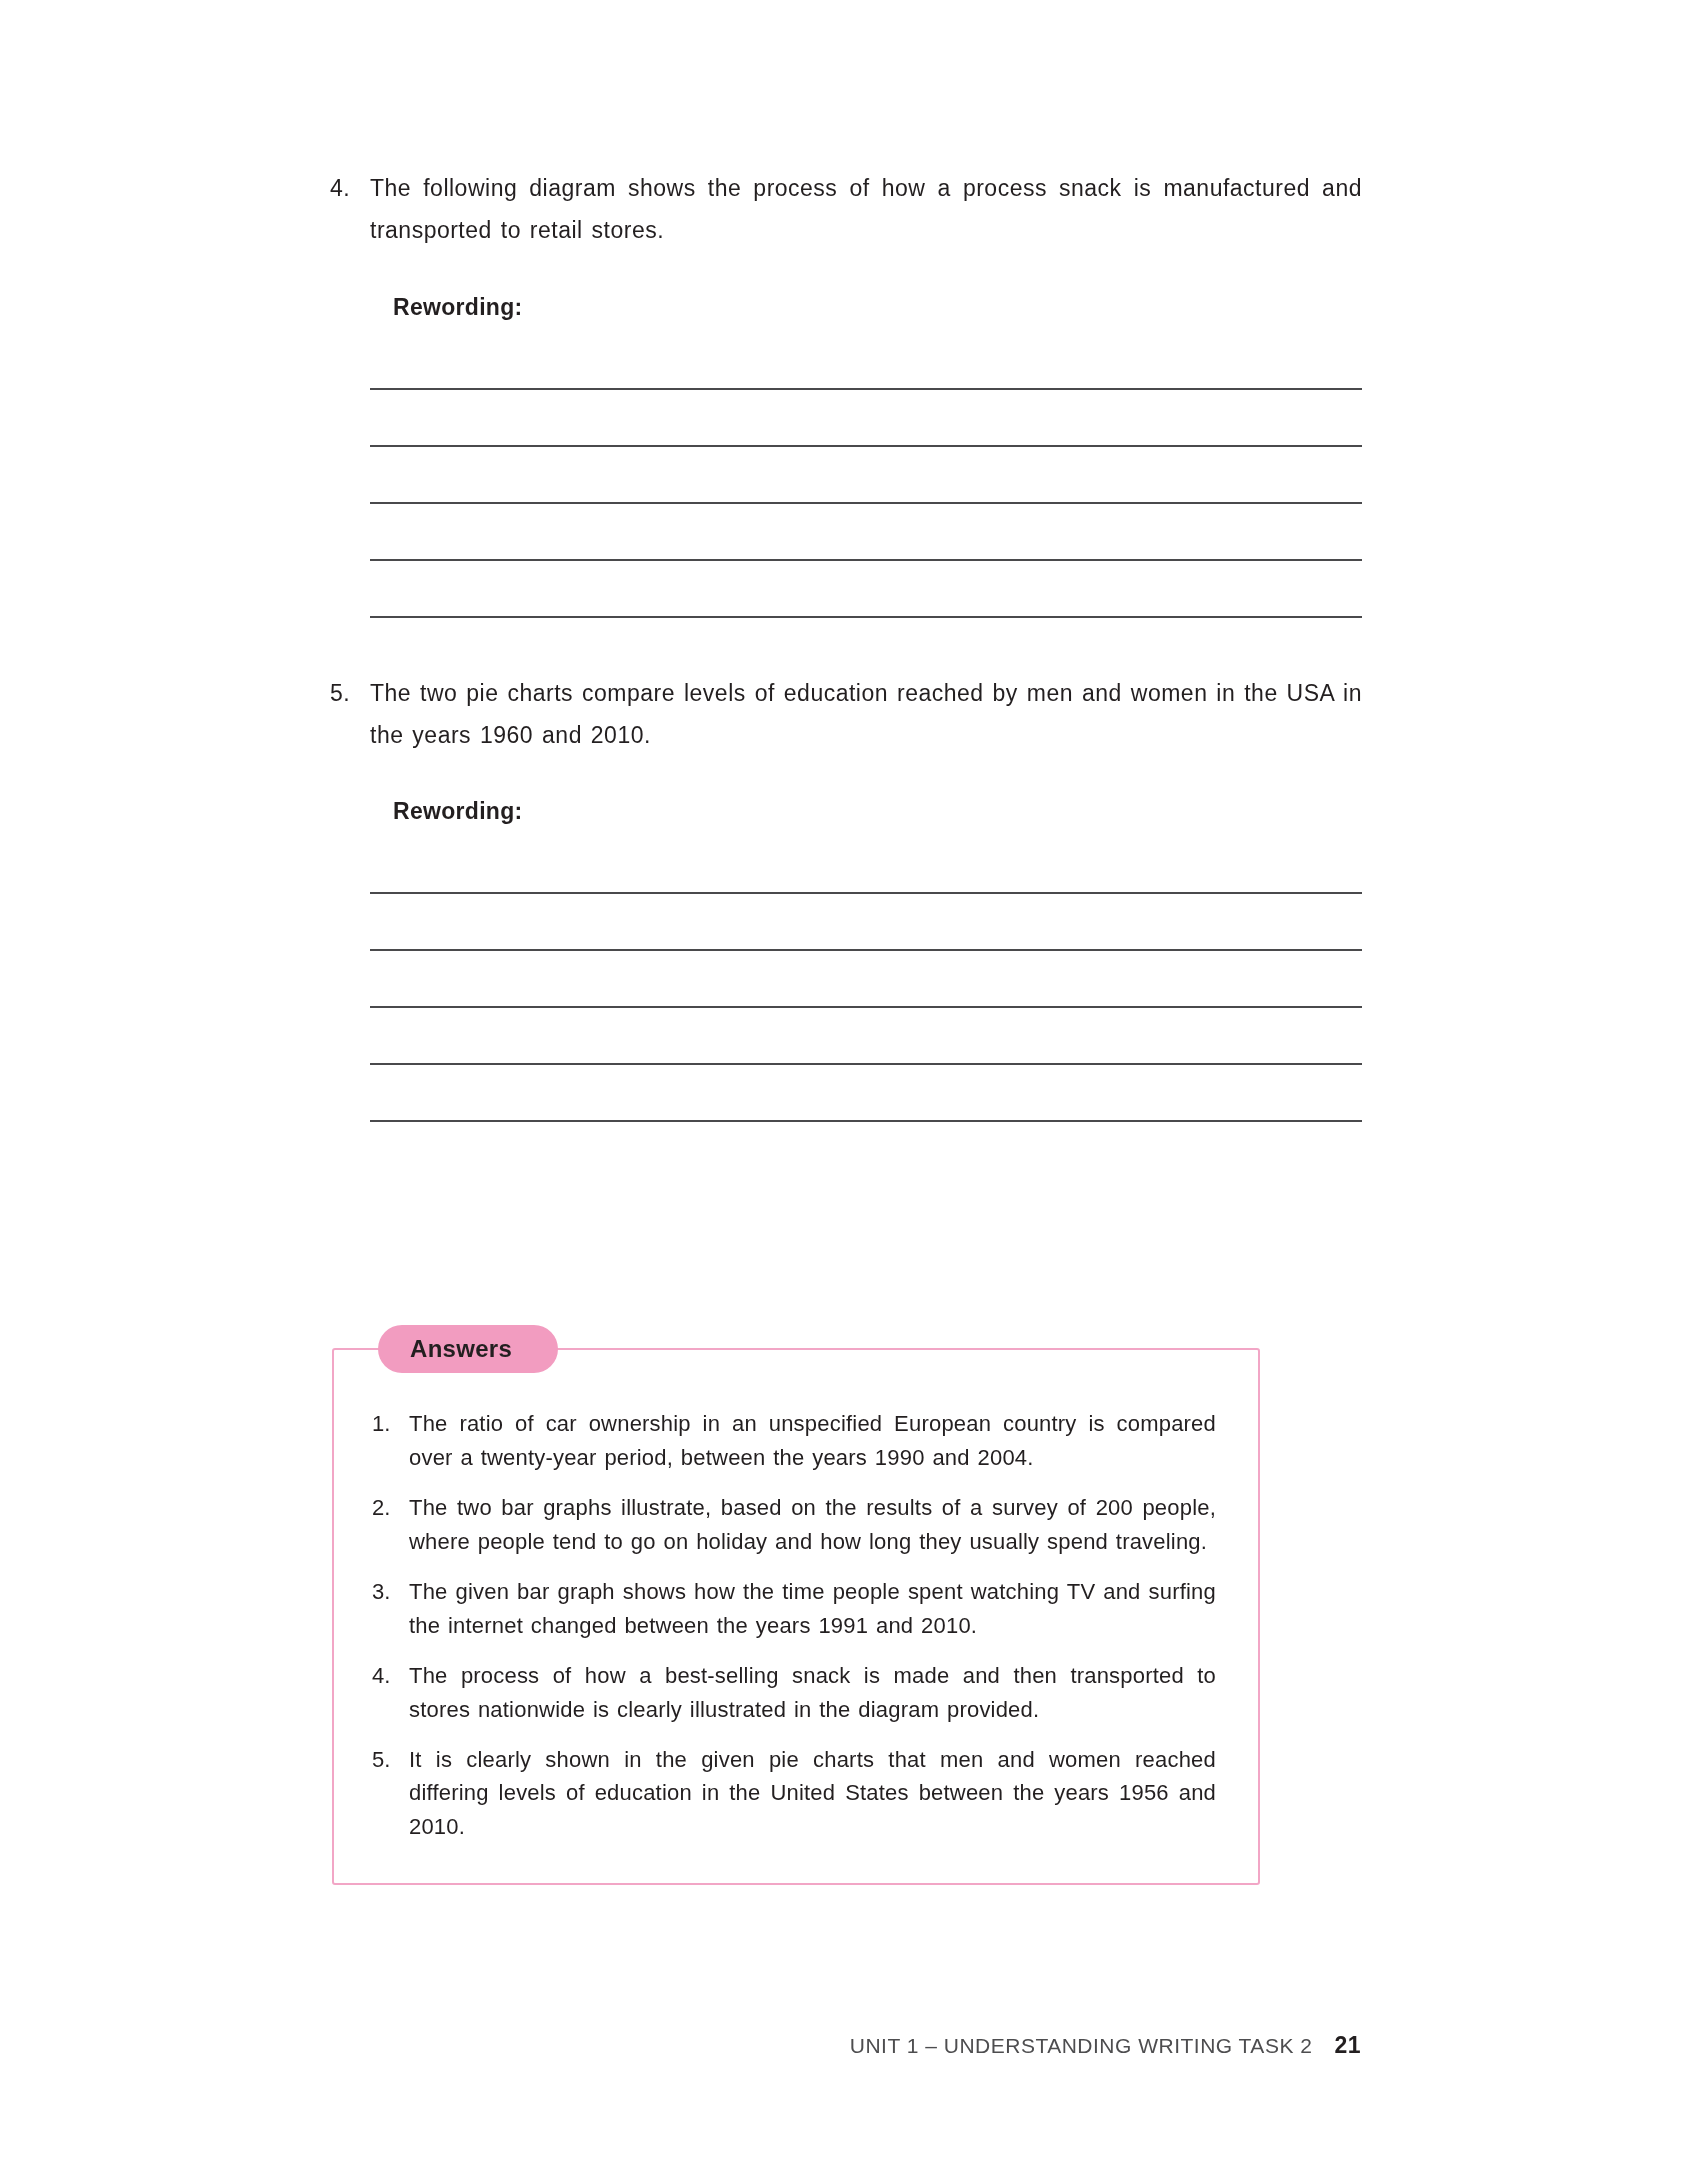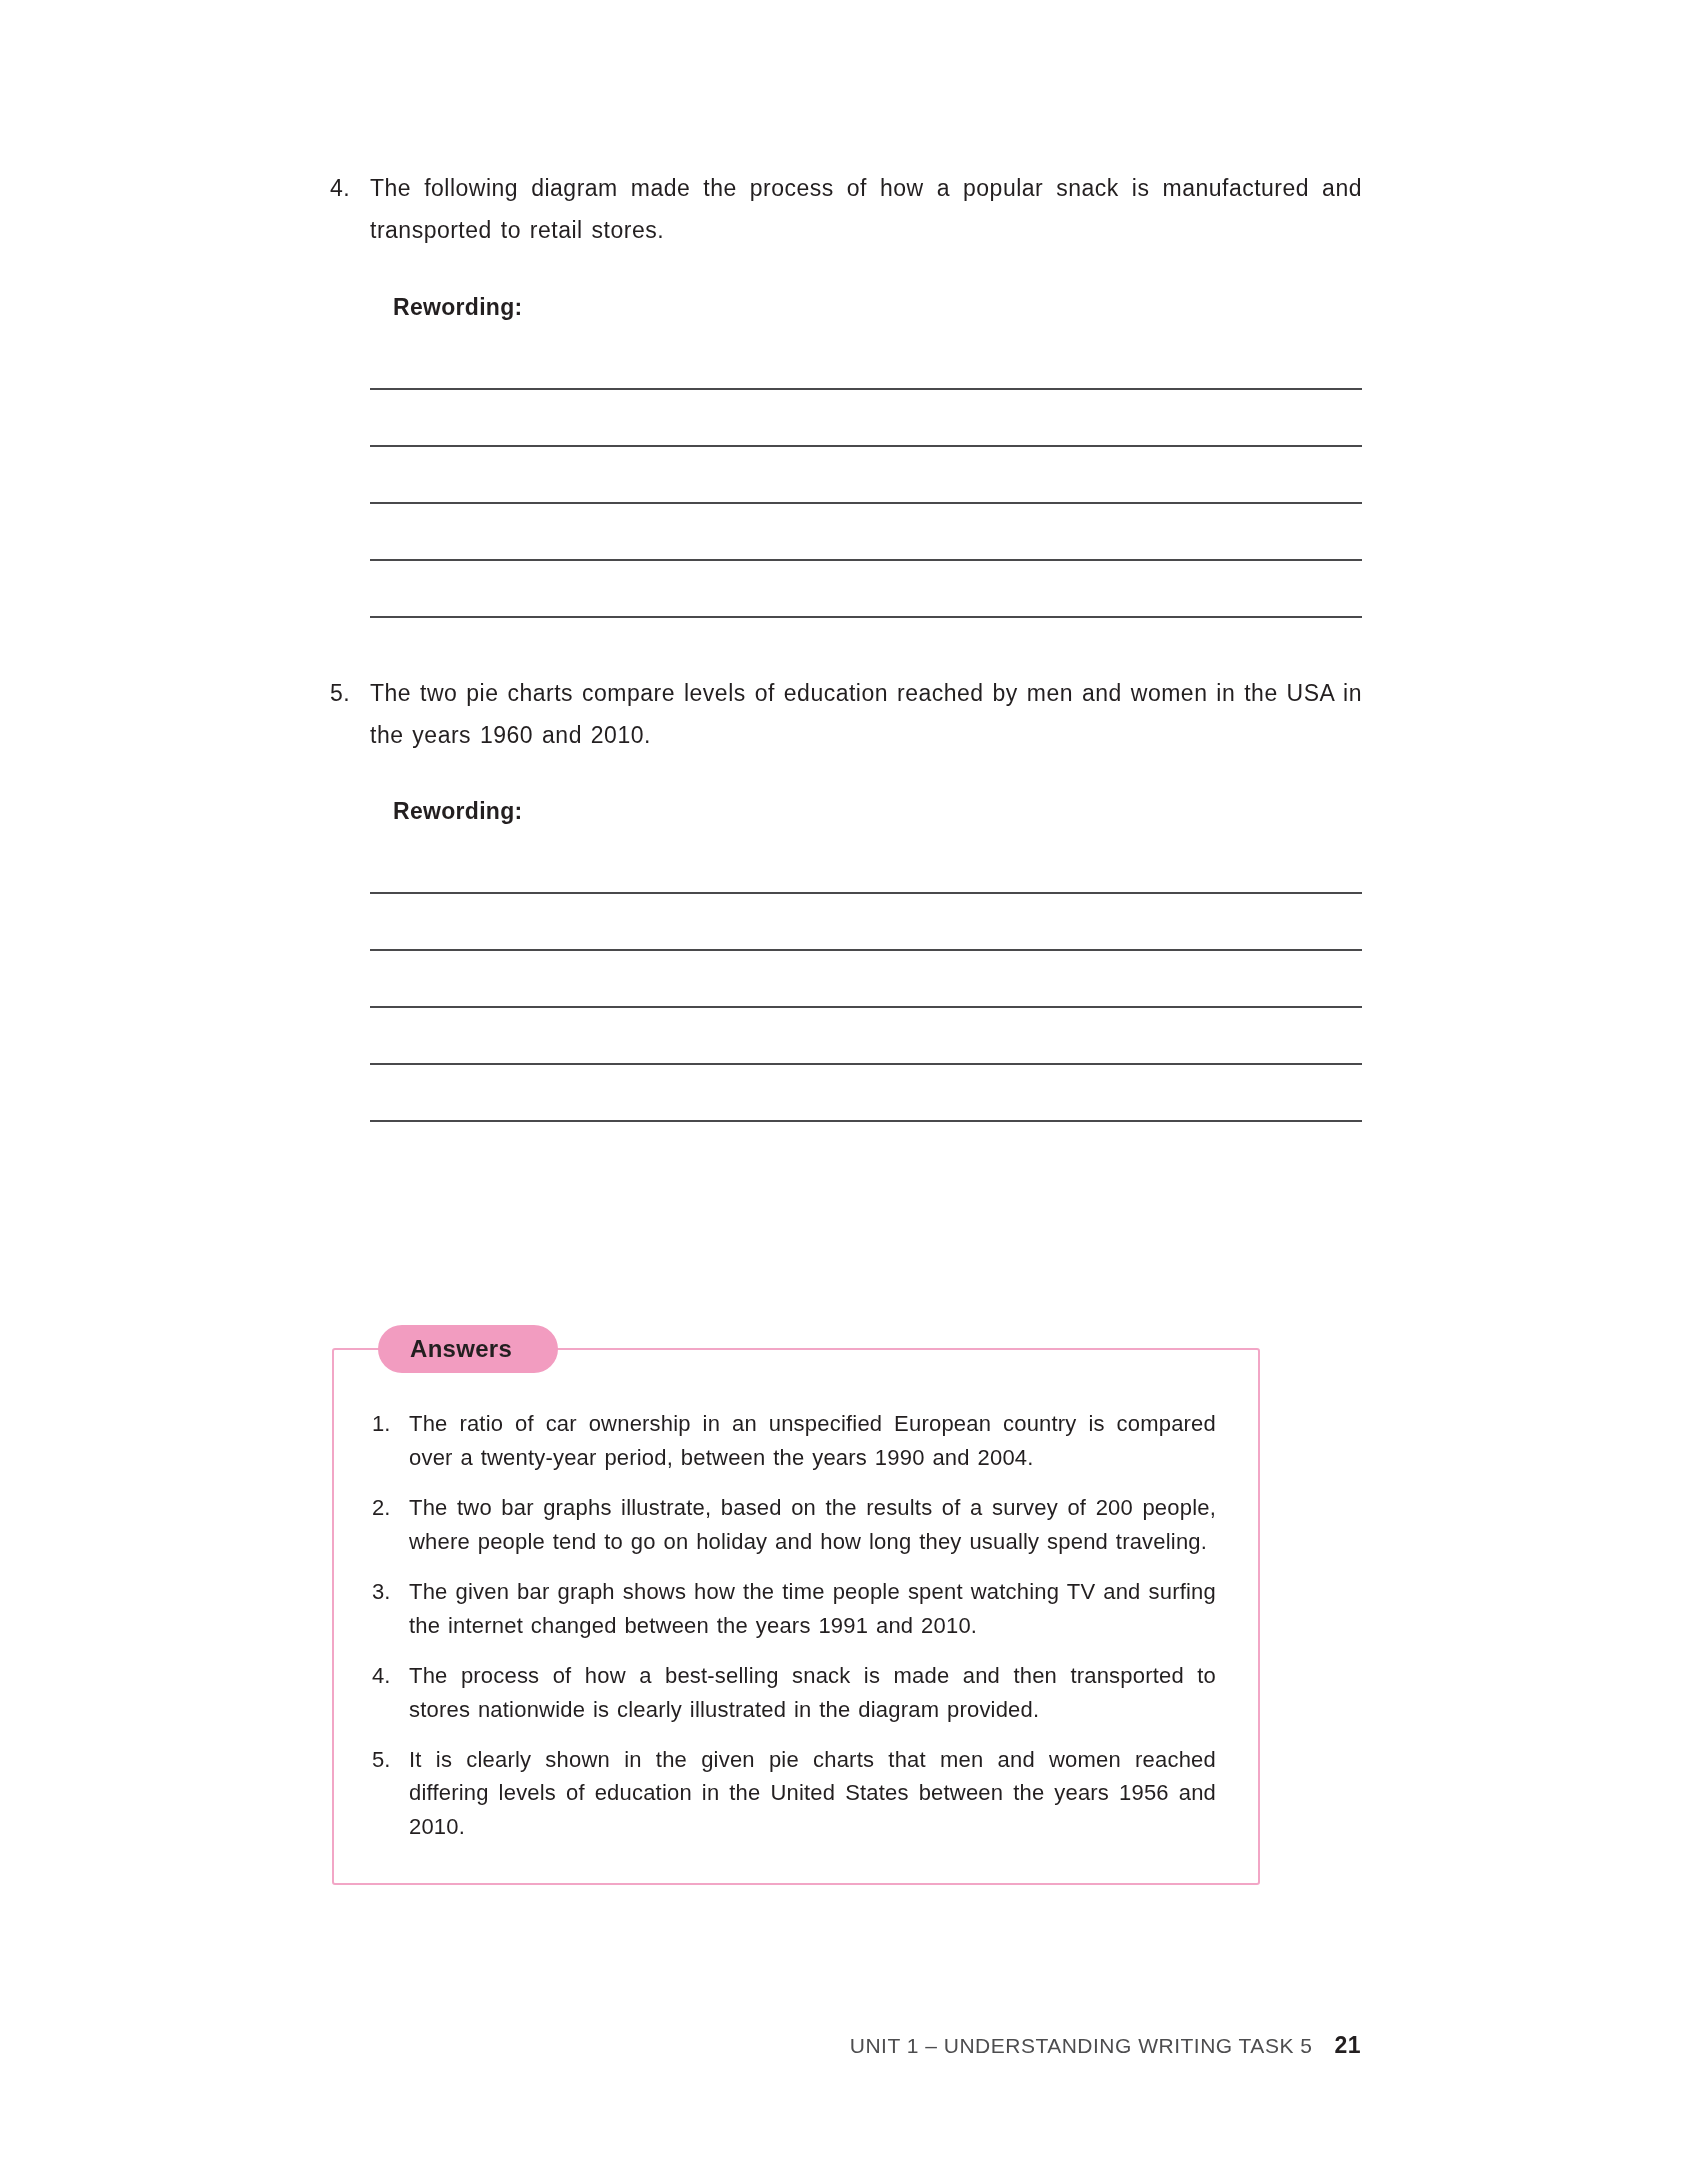--- a/index.html
+++ b/index.html
@@ -121,21 +121,21 @@
 </style>
 </head>
 <body>
 
 <div class="page">
   <div class="content">
 
     <section class="question-block">
       <div class="q-row">
         <span class="q-num">4.</span>
-        <div class="q-text">The following diagram made the process of how a popular snack is manufactured and transported to retail stores.</div>
+        <div class="q-text">The following diagram shows the process of how a process snack is manufactured and transported to retail stores.</div>
       </div>
       <div class="rewording">Rewording:</div>
       <div class="lines">
         <div class="blank-line"></div>
         <div class="blank-line"></div>
         <div class="blank-line"></div>
         <div class="blank-line"></div>
         <div class="blank-line"></div>
       </div>
     </section>
@@ -178,16 +178,16 @@
       </div>
       <div class="answer-item">
         <span class="a-num">5.</span>
         <div class="a-text">It is clearly shown in the given pie charts that men and women reached differing levels of education in the United States between the years 1956 and 2010.</div>
       </div>
     </div>
 
   </div>
 
   <div class="footer">
-    <span>UNIT 1 – UNDERSTANDING WRITING TASK 5</span><span class="page-num">21</span>
+    <span>UNIT 1 – UNDERSTANDING WRITING TASK 2</span><span class="page-num">21</span>
   </div>
 </div>
 
 
 </body></html>

